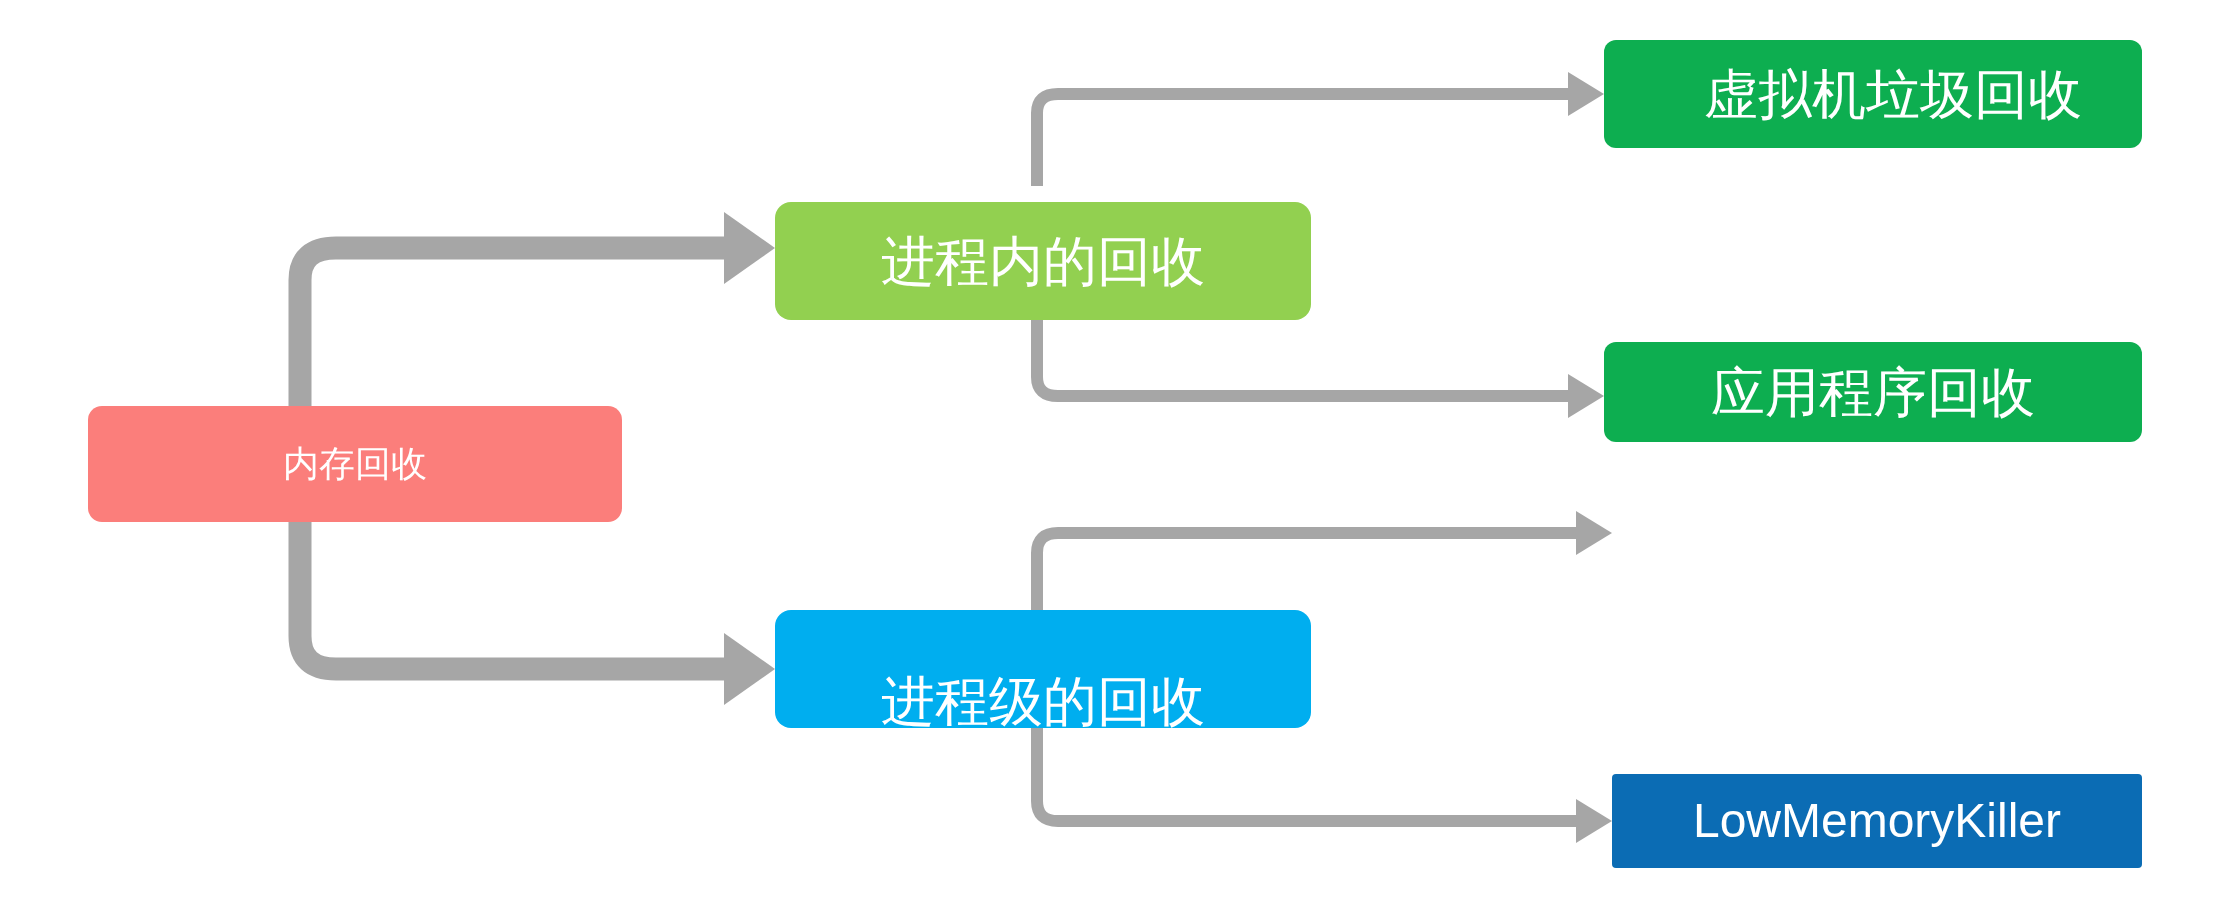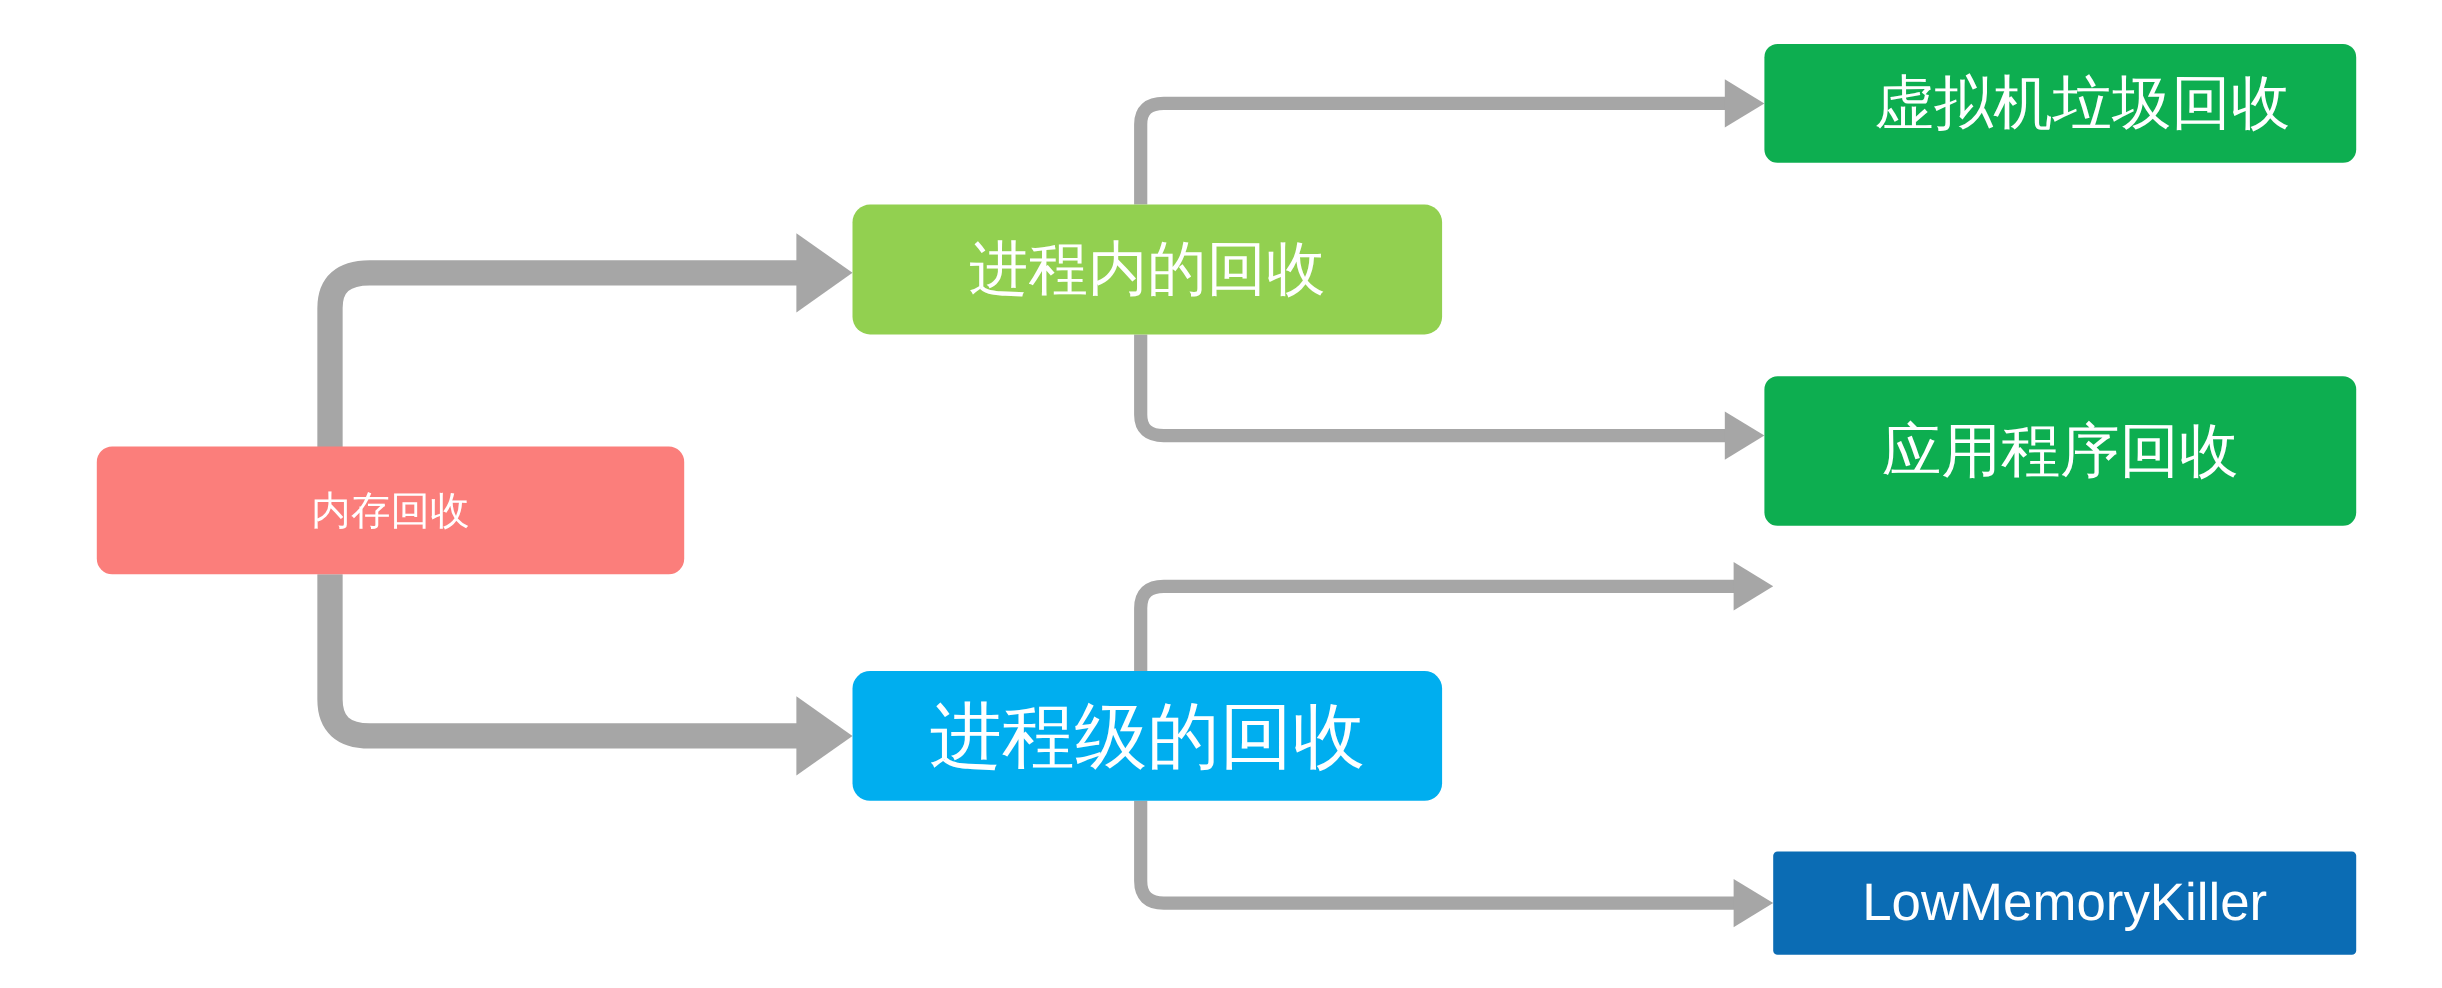--- a/index.html
+++ b/index.html
@@ -50,31 +50,32 @@
   .node-l2-a {
     left: 775px; top: 186px;
     width: 536px; height: 118px;
     border-radius: 16px;
     font-size: 54px;
   }
   .node-l2-b {
     left: 775px; top: 610px;
     width: 536px; height: 118px;
     border-radius: 16px;
-    font-size: 66px;
+    font-size: 54px;
+    align-items: flex-end;
   }
   .node-l3-a {
     left: 1604px; top: 40px;
     width: 538px; height: 108px;
     border-radius: 12px;
     font-size: 54px;
   }
   .node-l3-b {
     left: 1604px; top: 342px;
-    width: 538px; height: 136px;
+    width: 538px; height: 100px;
     border-radius: 12px;
     font-size: 54px;
   }
   .node-l3-c {
     left: 1612px; top: 486px;
     width: 530px; height: 94px;
     border-radius: 11px;
     font-size: 48px;
   }
   .node-l3-d {
@@ -119,21 +120,21 @@
     <g>
       <path d="M 1037 728 L 1037 801 Q 1037 821 1058 821 L 1588 821" fill="none" stroke="#a6a6a6" stroke-width="12" stroke-linecap="butt"></path>
       <path d="M 1612 821 L 1576 799 L 1576 843 Z" fill="#a6a6a6"></path>
     </g>
   </svg>
 
   <div class="node node-root" style="background: rgb(251, 126, 123); color: rgb(255, 255, 255);">
     <span class="node-label">内存回收</span>
   </div>
 
-  <div class="node node-l2-a" style="background: rgb(146, 208, 80); color: rgb(255, 255, 255);">
+  <div class="node node-l2-a" style="background: rgb(146, 208, 80); color: rgb(255, 255, 255); margin-top: 16px;">
     <span class="node-label">进程内的回收</span>
   </div>
 
   <div class="node node-l2-b" style="background: rgb(0, 174, 239); color: rgb(255, 255, 255);">
     <span class="node-label">进程级的回收</span>
   </div>
 
   <div class="node node-l3-a" style="background: rgb(13, 174, 80); color: rgb(255, 255, 255); padding-left: 40px;">
     <span class="node-label">虚拟机垃圾回收</span>
   </div>

